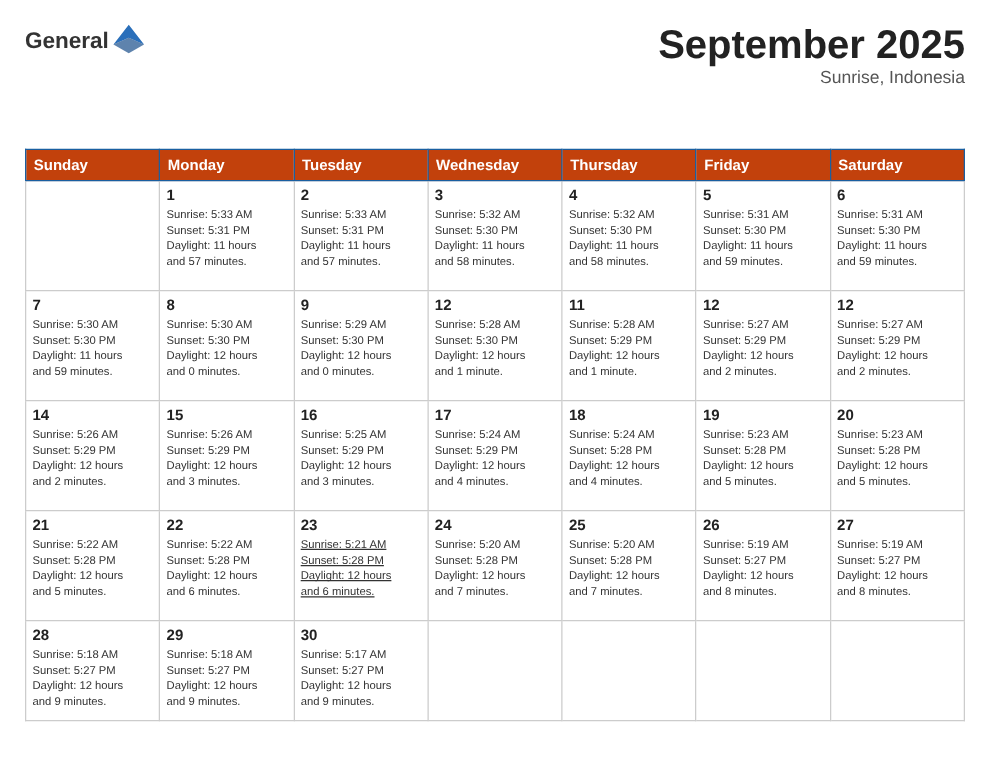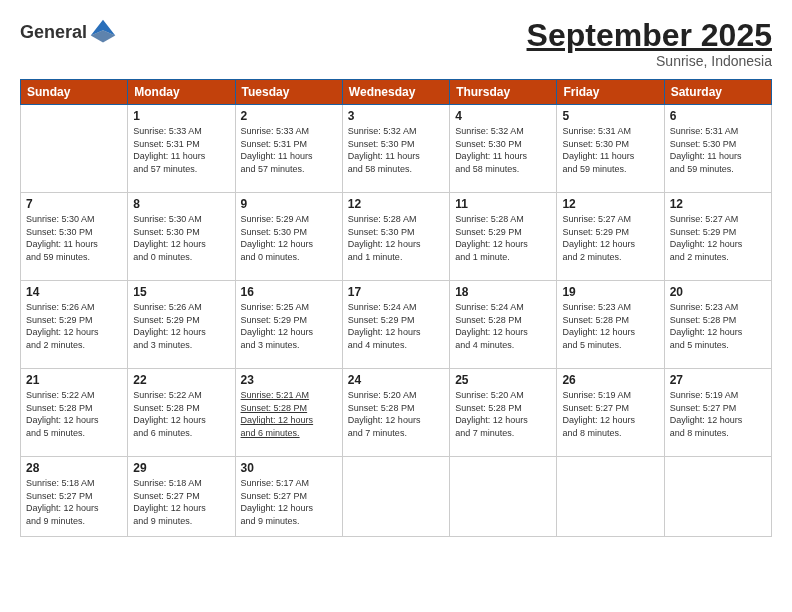--- a/index.html
+++ b/index.html
@@ -9,20 +9,21 @@
       font-family: Arial, sans-serif;
       background: #fff;
       overflow: hidden;
     }
     .page {
       width: 792px;
       height: 481px;
       padding: 18px 20px 12px 20px;
       display: flex;
       flex-direction: column;
+      gap: 40px;
     }
     .header {
       display: flex;
       justify-content: space-between;
       align-items: flex-start;
       margin-bottom: 10px;
     }
     .logo {
       display: flex;
       align-items: center;
@@ -33,21 +34,20 @@
       margin-left: 2px;
     }
     .title-block {
       text-align: right;
     }
     .month-title {
       font-size: 32px;
       font-weight: bold;
       color: #222;
       line-height: 1.1;
-      text-decoration: underline;
     }
     .location {
       font-size: 14px;
       color: #555;
     }
     .calendar {
       width: 100%;
       border-collapse: collapse;
       flex: 1;
     }

